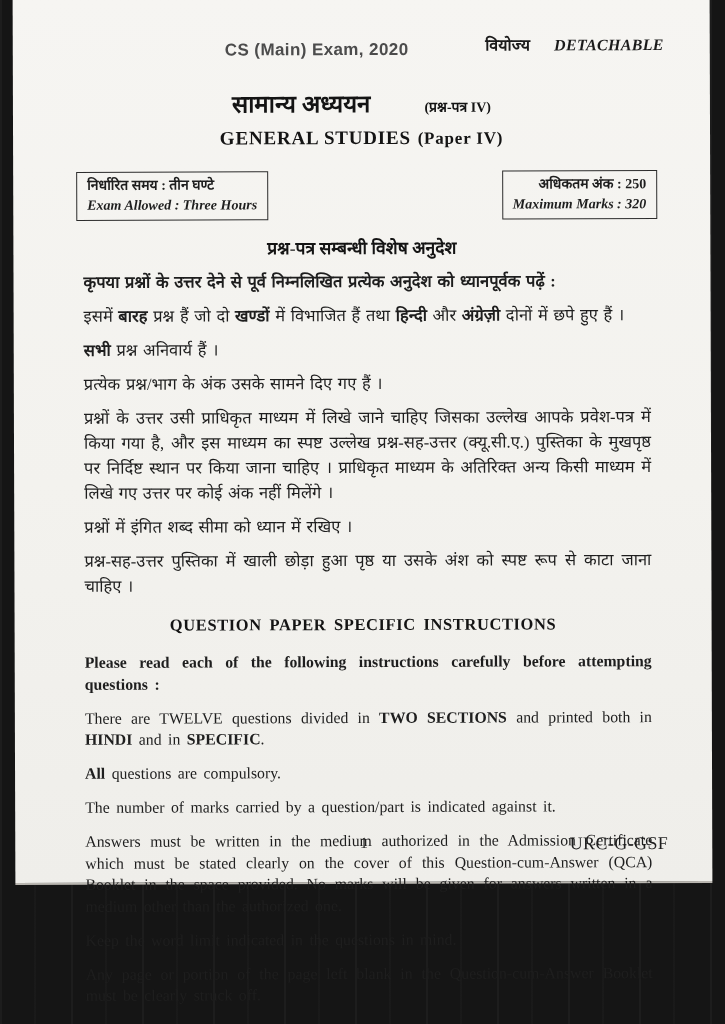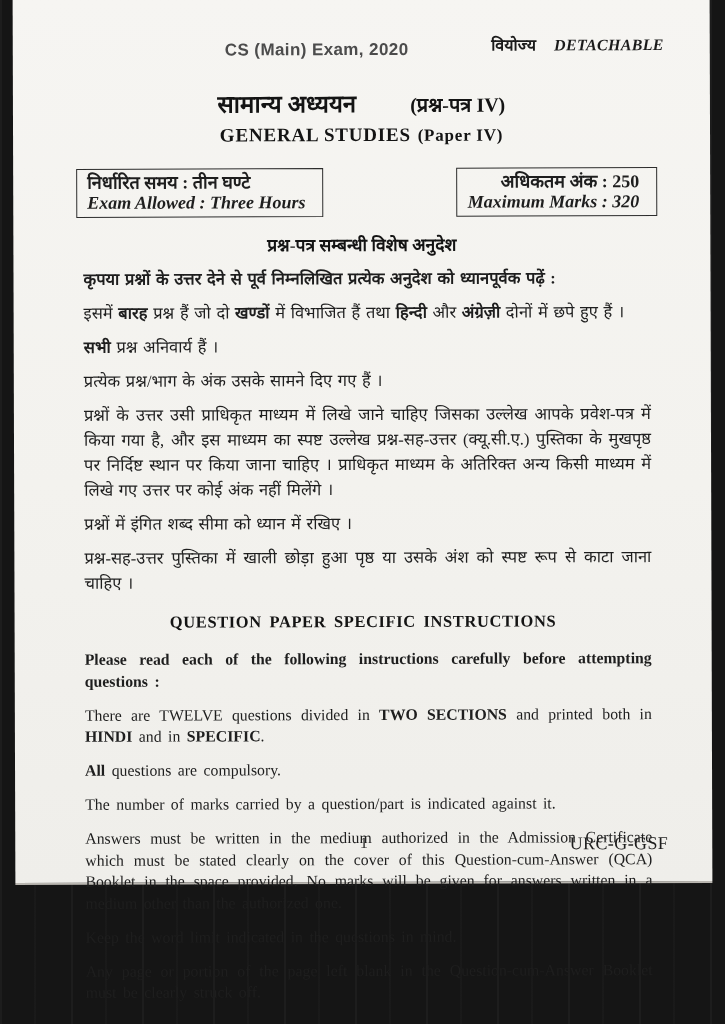--- a/index.html
+++ b/index.html
@@ -27,36 +27,36 @@
   .stamp {
     position: absolute; left: 212px; top: 42px;
     font-family: "Liberation Sans", sans-serif;
     font-weight: 700; font-size: 17px; color: #4c4c4c;
     letter-spacing: 0.4px;
   }
   .detachable {
     position: absolute; right: 46px; top: 36px;
     font-size: 16px; font-weight: 700; color: #1b1b1b;
   }
-  .detachable .hi { font-style: normal; margin-right: 14px; }
+  .detachable .hi { font-style: normal; margin-right: 20px; }
   .detachable .en { font-style: italic; letter-spacing: 0.3px; }
   .title-hi { text-align: center; line-height: 30px; margin: 0; font-weight: 700; color: #141414; }
   .title-hi .main { font-size: 24px; text-align: right; }
-  .title-hi .paper { font-size: 20px; margin-left: 46px; }
+  .title-hi .paper { font-size: 14px; margin-left: 46px; }
   .title-en { text-align: center; line-height: 27px; margin: 0; font-weight: 700; color: #141414; letter-spacing: 0.8px; }
   .title-en .main { font-size: 19px; text-align: center; }
   .title-en .paper { font-size: 17px; }
   .boxes {
     display: flex; justify-content: space-between;
     margin: 19px 53px 0 63px;
   }
   .ibox {
     border: 1.6px solid #2c2c2c;
-    padding: 3px 17px 4px 10px;
-    font-size: 18px; line-height: 20px;
+    padding: 3px 10px 4px 10px;
+    font-size: 14px; line-height: 20px;
     background: transparent;
   }
   .ibox .hi { font-weight: 700; font-style: normal; white-space: nowrap; }
   .ibox .en { font-weight: 700; font-style: italic; white-space: nowrap; }
   .ibox.right { text-align: right; }
   .section-head-hi {
     text-align: center; font-weight: 700; font-size: 17.5px;
     margin: 15px 0 0 0; color: #141414;
   }
   .hi-paras { margin: 10px 60px 0 70px; }

